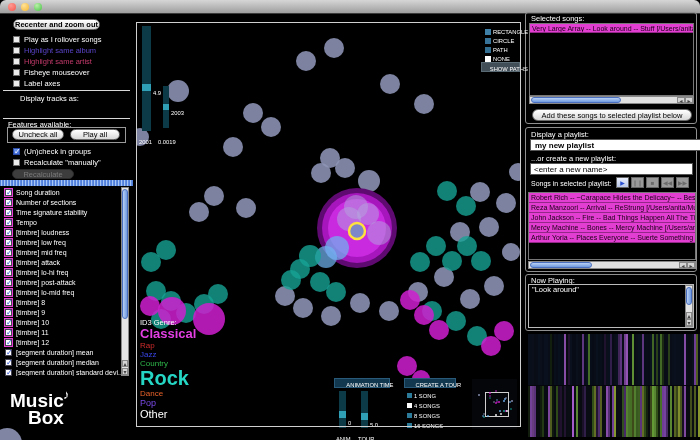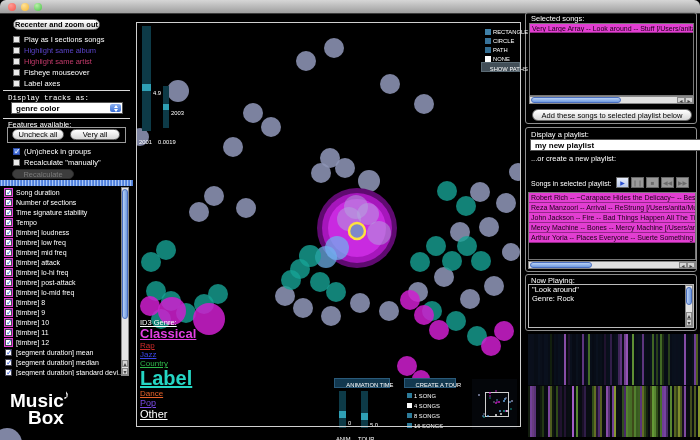--- a/index.html
+++ b/index.html
@@ -52,21 +52,21 @@
   .vizborder{position:absolute;left:136px;top:22px;width:385px;height:405px;border:1px solid #cfcfcf;pointer-events:none;z-index:5;}
   #viz-svg{position:absolute;left:137px;top:23px;z-index:1;}
   .vbar{position:absolute;background:#0d3a47;z-index:2;}
   .vthumb2{position:absolute;left:0;right:0;background:#2fa0b5;}
   .axislbl{position:absolute;z-index:2;}
   .panelhdr{position:absolute;background:#12384f;border:1px solid #2a5a7a;z-index:2;text-align:center;}
   .legend-sq{width:6px;height:6px;flex:0 0 auto;margin-right:2px;}
   .shape-row,.tour-row{position:absolute;display:flex;align-items:center;z-index:2;height:7px;}
   .showpaths{position:absolute;background:#424e57;border:1px solid #5a6a74;z-index:2;text-align:center;}
   .genre{position:absolute;left:140px;top:318px;z-index:2;}
-  .genre div{white-space:nowrap;text-decoration:underline;}
+  .genre div{white-space:nowrap;}
   .minimap{position:absolute;left:472px;top:379px;width:45px;height:50px;background:#04060a;z-index:2;}
   .mm-frame{position:absolute;left:13px;top:13px;width:24px;height:25px;border:1px solid #cfcfcf;}
   .mdot{position:absolute;width:2px;height:2px;border-radius:50%;}
   
   .section{position:absolute;border:1px solid #8f8f8f;border-radius:3px;}
   .listbox{position:absolute;background:#000;border:1px solid #777;overflow:hidden;}
   .songrow{height:9px;background:#e23ed2;color:#1c0016;font-size:7px;line-height:9px;white-space:nowrap;overflow:hidden;padding-left:2px;border-bottom:1px solid rgba(0,0,0,0.35);}
   .plrow{height:10px;background:#e23ed2;color:#1c0016;font-size:7px;line-height:10px;white-space:nowrap;overflow:hidden;padding-left:2px;border-bottom:1px solid rgba(0,0,0,0.35);}
   .textinput{position:absolute;background:#fff;border:1px solid #555;font-size:8px;color:#000;padding:0 3px;}
   .tbtn{position:absolute;width:13px;height:11px;border:1px solid #666;font-size:6px;text-align:center;line-height:10px;}
@@ -84,53 +84,46 @@
   <div class="titlebar">
     <span class="light red"></span>
     <span class="light yellow"></span>
     <span class="light green"></span>
   </div>
 
   <div class="btn" style="left:13px;top:19px;width:87px;height:11px;font-weight:bold;line-height:10px;">Recenter and zoom out</div>
   <div id="options">
       <div class="row" style="left: 13px; top: 35px;">
         <span class="cb"></span>
-        <span class="optlbl" style="color: rgb(255, 255, 255);">Play as I sections songs</span>
+        <span class="optlbl" style="color: rgb(255, 255, 255);">Play as I rollover songs</span>
       </div>
       <div class="row" style="left: 13px; top: 46px;">
         <span class="cb"></span>
         <span class="optlbl" style="color: rgb(90, 67, 200);">Highlight same album</span>
       </div>
       <div class="row" style="left: 13px; top: 57px;">
         <span class="cb"></span>
         <span class="optlbl" style="color: rgb(194, 58, 106);">Highlight same artist</span>
       </div>
       <div class="row" style="left: 13px; top: 68px;">
         <span class="cb"></span>
         <span class="optlbl" style="color: rgb(255, 255, 255);">Fisheye mouseover</span>
       </div>
       <div class="row" style="left: 13px; top: 79px;">
         <span class="cb"></span>
         <span class="optlbl" style="color: rgb(255, 255, 255);">Label axes</span>
       </div>
     </div>
   <div class="sep" style="left:3px;top:90px;width:127px;"></div>
-  <div class="lbl" style="left:8px;top:94px;font-family:Liberation Mono, monospace;">Display tracks as:</div>
-  <div class="combo" style="left:11px;top:102px;width:112px;height:12px;">
-    <span class="val">genre color</span>
-    <span class="arr">
-        <span class="tri-up"></span>
-        <span class="tri-dn"></span>
-      </span>
-  </div>
+  <div class="lbl" style="left:20px;top:94px;">Display tracks as:</div>
   <div class="sep" style="left:3px;top:118px;width:127px;"></div>
   <div class="lbl" style="left:8px;top:120px;">Features available:</div>
   <div style="position:absolute;left:7px;top:127px;width:119px;height:16px;border:1px solid #9a9a9a;"></div>
   <div class="btn" style="left:12px;top:129px;width:52px;height:11px;line-height:10px;">Uncheck all</div>
-  <div class="btn" style="left:70px;top:129px;width:50px;height:11px;line-height:10px;">Very all</div>
+  <div class="btn" style="left:70px;top:129px;width:50px;height:11px;line-height:10px;">Play all</div>
   <div class="row" style="left:13px;top:147px;">
     <span class="cb on"></span>
     <span class="optlbl" style="color:#fff;">(Un)check in groups</span>
   </div>
   <div class="row" style="left:13px;top:158px;">
     <span class="cb"></span>
     <span class="optlbl" style="color:#fff;">Recalculate "manually"</span>
   </div>
   <div class="btn" style="left:12px;top:169px;width:62px;height:10px;background:#3d3d3d;border-color:#2a2a2a;color:#7a7a7a;line-height:9px;">Recalculate</div>
   <div class="stripebar"></div>
@@ -371,21 +364,21 @@
       <span class="tiny" style="transform-origin:center;display:block;margin-top:1px;">SHOW PATHS</span>
     </div>
 
   <div class="genre">
     <div class="lbl" style="position:static;">ID3 Genre:</div>
     <div id="genre-items">
         <div style="color: rgb(227, 63, 227); font-size: 13px; line-height: 14px; font-weight: bold;">Classical</div>
         <div style="color: rgb(207, 43, 43); font-size: 8px; line-height: 9px;">Rap</div>
         <div style="color: rgb(57, 70, 232); font-size: 8px; line-height: 9px;">Jazz</div>
         <div style="color: rgb(46, 184, 74); font-size: 8px; line-height: 9px;">Country</div>
-        <div style="color: rgb(37, 214, 196); font-size: 20px; line-height: 21px; font-weight: bold;">Label</div>
+        <div style="color: rgb(37, 214, 196); font-size: 20px; line-height: 21px; font-weight: bold;">Rock</div>
         <div style="color: rgb(232, 98, 42); font-size: 8px; line-height: 9px;">Dance</div>
         <div style="color: rgb(122, 74, 232); font-size: 9px; line-height: 10px;">Pop</div>
         <div style="color: rgb(255, 255, 255); font-size: 11px; line-height: 12px;">Other</div>
       </div>
   </div>
 
   <div class="panelhdr" style="left:334px;top:378px;width:56px;height:10px;">
       <span class="tiny" style="transform-origin:center;display:block;margin-top:1px;">ANIMATION TIME</span>
     </div>
   <div class="vbar" style="left:339px;top:391px;width:7px;height:37px;">
@@ -466,20 +459,21 @@
   <div class="section" style="left:525px;top:127px;width:172px;height:145px;"></div>
   <div class="lbl" style="left:531px;top:130px;">Display a playlist:</div>
   <div class="combo" style="left:530px;top:139px;width:187px;height:12px;">
     <span class="val">my new playlist</span>
     <span class="arr">
         <span class="tri-up"></span>
         <span class="tri-dn"></span>
       </span>
   </div>
   <div class="lbl" style="left:531px;top:154px;">...or create a new playlist:</div>
+  <input class="textinput" style="left: 530px; top: 163px; width: 163px; height: 12px;" value="&lt;enter a new name&gt;">
   <div class="lbl" style="left:531px;top:180px;font-size:7px;">Songs in selected playlist:</div>
   <div id="transport">
       <div class="tbtn en" style="left: 616px; top: 177px;">▶</div>
       <div class="tbtn dis" style="left: 631px; top: 177px;">❙❙</div>
       <div class="tbtn dis" style="left: 646px; top: 177px;">■</div>
       <div class="tbtn dis" style="left: 661px; top: 177px;">◀◀</div>
       <div class="tbtn dis" style="left: 676px; top: 177px;">▶▶</div>
     </div>
   <div class="listbox" id="playlist-songs" style="left:528px;top:192px;width:168px;height:68px;">
       <div class="plrow" style="background: rgb(226, 62, 210);">Robert Rich -- ~Carapace Hides the Delicacy~ -- Bestia</div>
@@ -491,21 +485,20 @@
   <div class="hscroll" style="left:528px;top:261px;width:168px;height:8px;">
     <div class="hthumb" style="left:1px;width:62px;"></div>
     <div class="sarrow" style="right:8px;top:0;bottom:0;width:8px;">◂</div>
     <div class="sarrow" style="right:0;top:0;bottom:0;width:8px;">▸</div>
   </div>
 
   <div class="section" style="left:525px;top:274px;width:172px;height:57px;"></div>
   <div class="lbl" style="left:531px;top:276px;">Now Playing:</div>
   <div class="listbox" id="now-playing" style="left:528px;top:284px;width:166px;height:44px;border-color:#bbb;padding:1px 3px;">
       <div class="npline">"Look around"</div>
-      <div class="npline">Genre: Rock</div>
     </div>
   <div class="vscroll" style="left:685px;top:285px;width:8px;height:42px;">
     <div class="vthumb" style="top:1px;height:18px;"></div>
     <div class="sarrow" style="left:0;right:0;bottom:7px;height:7px;">▴</div>
     <div class="sarrow" style="left:0;right:0;bottom:0;height:7px;">▾</div>
   </div>
 
   <div class="spect" id="spectrogram">
       <div class="stripe" style="left: 0px; top: 0px; height: 51px; opacity: 0.71; background: rgb(11, 18, 32);"></div>
       <div class="stripe" style="left: 2px; top: 0px; height: 51px; opacity: 0.8; background: rgb(11, 18, 32);"></div>

